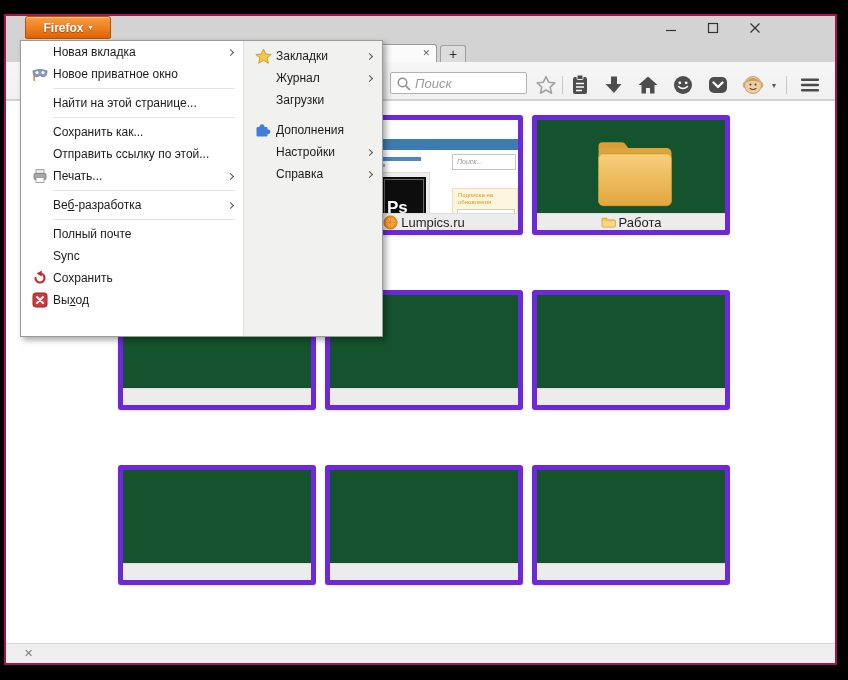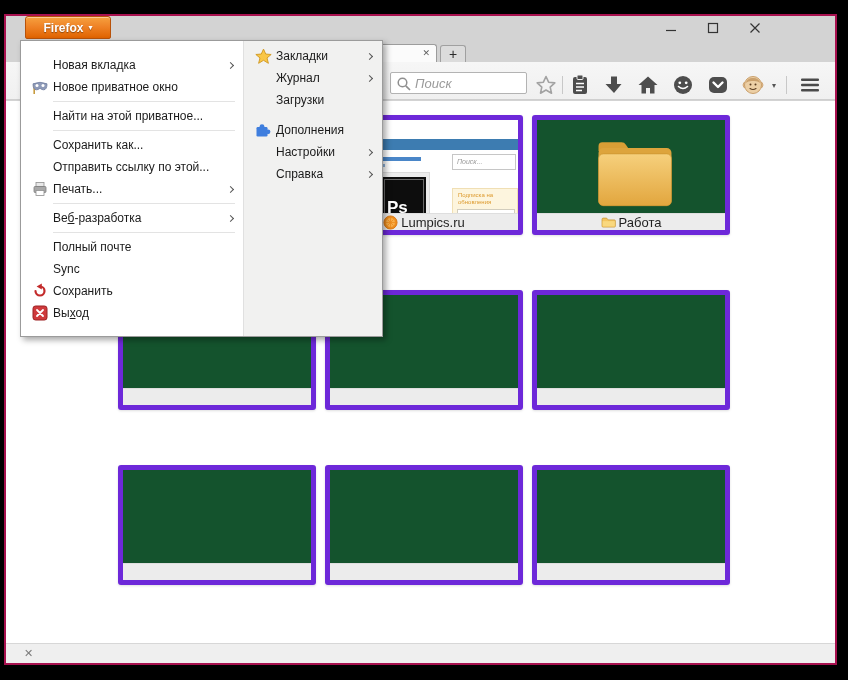--- a/index.html
+++ b/index.html
@@ -88,21 +88,21 @@
                   background:linear-gradient(to bottom, rgba(255,255,255,.55), #fff 80%); }
 
   
   .statusbar { position:absolute; left:0; top:627px; width:829px; height:20px; background:#efefef; border-top:1px solid #d7d7d7; }
   .sb-close { position:absolute; left:18px; top:3px; font-size:11px; color:#7a7a7a; }
 
   
   .fx-menu { position:absolute; left:14px; top:24px; width:363px; height:297px;
              border:1px solid #9b9b9b; background:#fff; box-shadow:3px 3px 6px rgba(0,0,0,.35);
              display:flex; z-index:50; }
-  .menu-left { width:222px; background:#fff; padding-top:13px; }
+  .menu-left { width:222px; background:#fff; padding-top:0; }
   .menu-right { width:139px; background:#f1f1f0; border-left:1px solid #e0e0e0; padding-top:4px; }
   .mrow { height:22px; display:flex; align-items:center; padding:0 10px 0 6px; cursor:default; }
   .micon { width:26px; display:flex; align-items:center; justify-content:center; flex:none; }
   .mlabel { font-size:12px; color:#1b1b1b; white-space:nowrap; }
   .mlabel u { text-decoration:underline; }
   .m-italic { font-style:italic; color:#8a8a8a; }
   .chev { width:5px; height:5px; border-top:1px solid #555; border-right:1px solid #555;
           transform:rotate(45deg); margin-left:auto; flex:none; }
   .edit-icons { margin-left:auto; display:flex; align-items:center; gap:8px; margin-right:12px; }
   .edit-icons .chev-inline { width:5px; height:5px; border-top:1px solid #555; border-right:1px solid #555; transform:rotate(45deg); }
@@ -336,21 +336,21 @@
             </svg>
           </span>
           <span class="mlabel">Новое приватное окно</span>
         </div>
 
         <div class="msep"></div>
 
 
         <div class="mrow">
           <span class="micon"></span>
-          <span class="mlabel">Найти на этой приватное...</span>
+          <span class="mlabel">Найти на этой странице...</span>
         </div>
 
         <div class="msep"></div>
 
         <div class="mrow">
           <span class="micon"></span>
           <span class="mlabel">Сохранить как...</span>
         </div>
 
         <div class="mrow">

